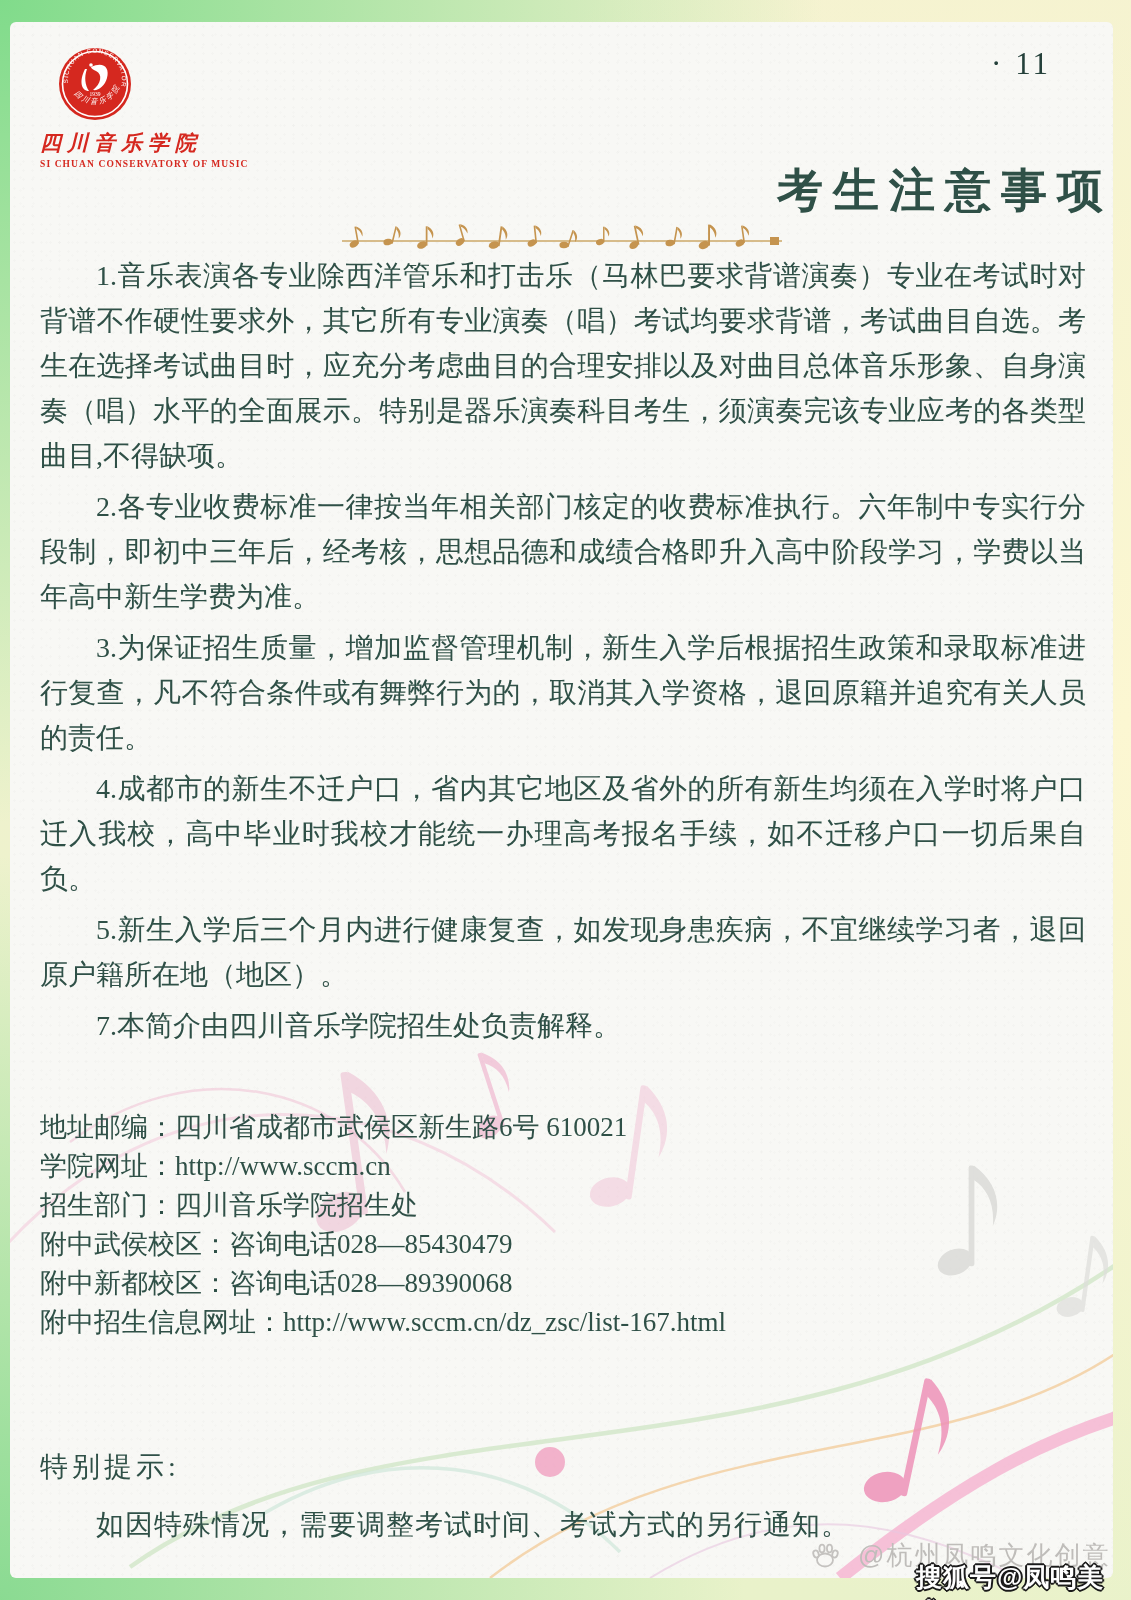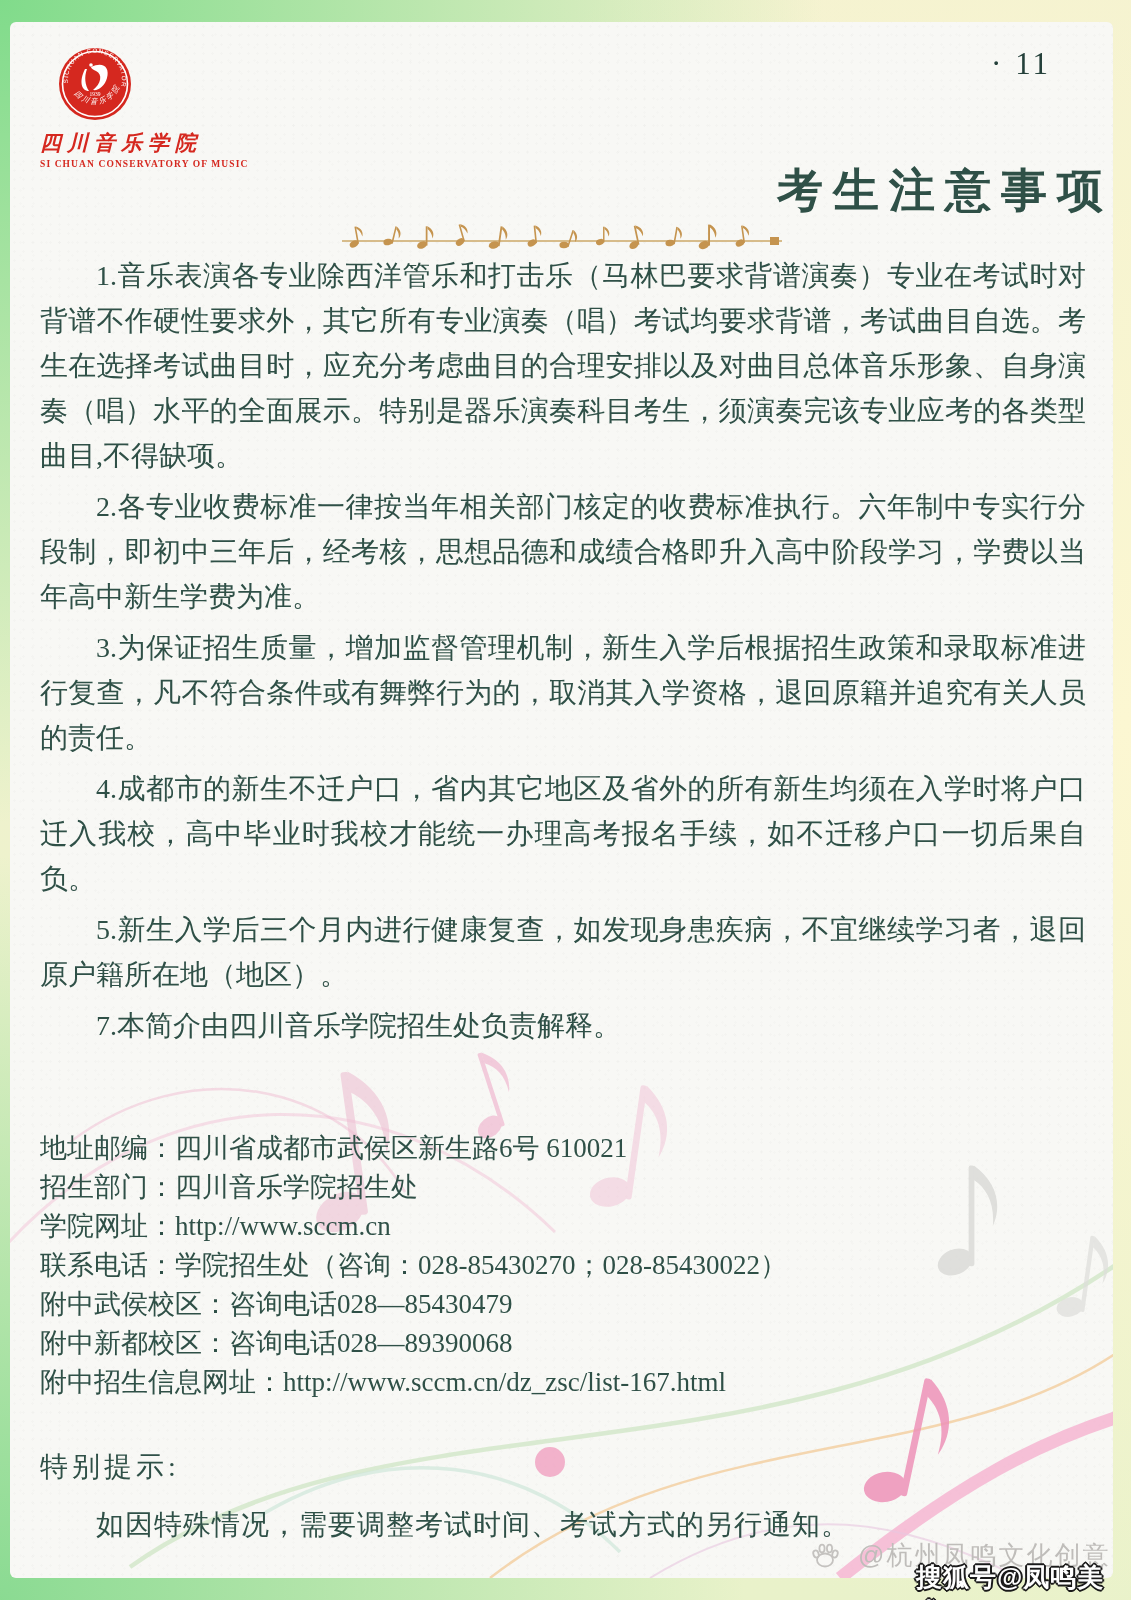--- a/index.html
+++ b/index.html
@@ -33,21 +33,21 @@
 
   .doc-title{position:absolute;left:0;right:0;top:138px;text-align:right;
     font-size:46px;letter-spacing:10px;font-weight:600;color:var(--ink,#2d5047);}
   .divider{position:absolute;left:50%;top:196px;transform:translateX(-50%);}
 
   .notices{position:absolute;left:30px;top:231px;width:1046px;
     color:var(--ink,#2f5047);font-size:28px;line-height:45px;text-align:justify;}
   .notices p{margin:0 0 6px 0;text-indent:2em;}
 
   .contact{position:absolute;left:30px;top:1086px;width:1050px;
-    color:var(--ink,#2f5047);font-size:27px;line-height:39px;margin-top:21px;}
+    color:var(--ink,#2f5047);font-size:27px;line-height:39px;}
 
   .special-label{position:absolute;left:30px;top:1426px;color:var(--ink,#2f5047);
     font-size:28px;letter-spacing:4px;text-align:center;}
   .special-text{position:absolute;left:30px;top:1484px;width:1046px;color:var(--ink,#2f5047);
     font-size:28px;text-indent:2em;letter-spacing:1px;}
 
   .wm-creator{position:absolute;left:810px;top:1538px;z-index:3;display:flex;align-items:center;gap:18px;
     color:var(--watermark-gray,#bfbdba);font-size:26px;letter-spacing:2px;
     font-family:"Liberation Sans","DejaVu Sans",sans-serif;}
   .wm-sohu{position:absolute;left:916px;top:1560px;z-index:4;
@@ -144,23 +144,22 @@
       <p>1.音乐表演各专业除西洋管乐和打击乐（马林巴要求背谱演奏）专业在考试时对背谱不作硬性要求外，其它所有专业演奏（唱）考试均要求背谱，考试曲目自选。考生在选择考试曲目时，应充分考虑曲目的合理安排以及对曲目总体音乐形象、自身演奏（唱）水平的全面展示。特别是器乐演奏科目考生，须演奏完该专业应考的各类型曲目,不得缺项。</p>
       <p>2.各专业收费标准一律按当年相关部门核定的收费标准执行。六年制中专实行分段制，即初中三年后，经考核，思想品德和成绩合格即升入高中阶段学习，学费以当年高中新生学费为准。</p>
       <p>3.为保证招生质量，增加监督管理机制，新生入学后根据招生政策和录取标准进行复查，凡不符合条件或有舞弊行为的，取消其入学资格，退回原籍并追究有关人员的责任。</p>
       <p>4.成都市的新生不迁户口，省内其它地区及省外的所有新生均须在入学时将户口迁入我校，高中毕业时我校才能统一办理高考报名手续，如不迁移户口一切后果自负。</p>
       <p>5.新生入学后三个月内进行健康复查，如发现身患疾病，不宜继续学习者，退回原户籍所在地（地区）。</p>
       <p>7.本简介由四川音乐学院招生处负责解释。</p>
     </div>
 
     <div class="contact">
       <div class="contact-line">地址邮编：四川省成都市武侯区新生路6号  610021</div>
+      <div class="contact-line">学院网址：http://www.sccm.cn</div>
       <div class="contact-line">招生部门：四川音乐学院招生处</div>
-      <div class="contact-line">学院网址：http://www.sccm.cn</div>
-      <div class="contact-line">联系电话：学院招生处（咨询：028-85430270；028-85430022）</div>
       <div class="contact-line">附中武侯校区：咨询电话028—85430479</div>
       <div class="contact-line">附中新都校区：咨询电话028—89390068</div>
       <div class="contact-line">附中招生信息网址：http://www.sccm.cn/dz_zsc/list-167.html</div>
     </div>
 
     <div class="special-label">特别提示:</div>
     <div class="special-text">如因特殊情况，需要调整考试时间、考试方式的另行通知。</div>
 
   </div>
 </div>

